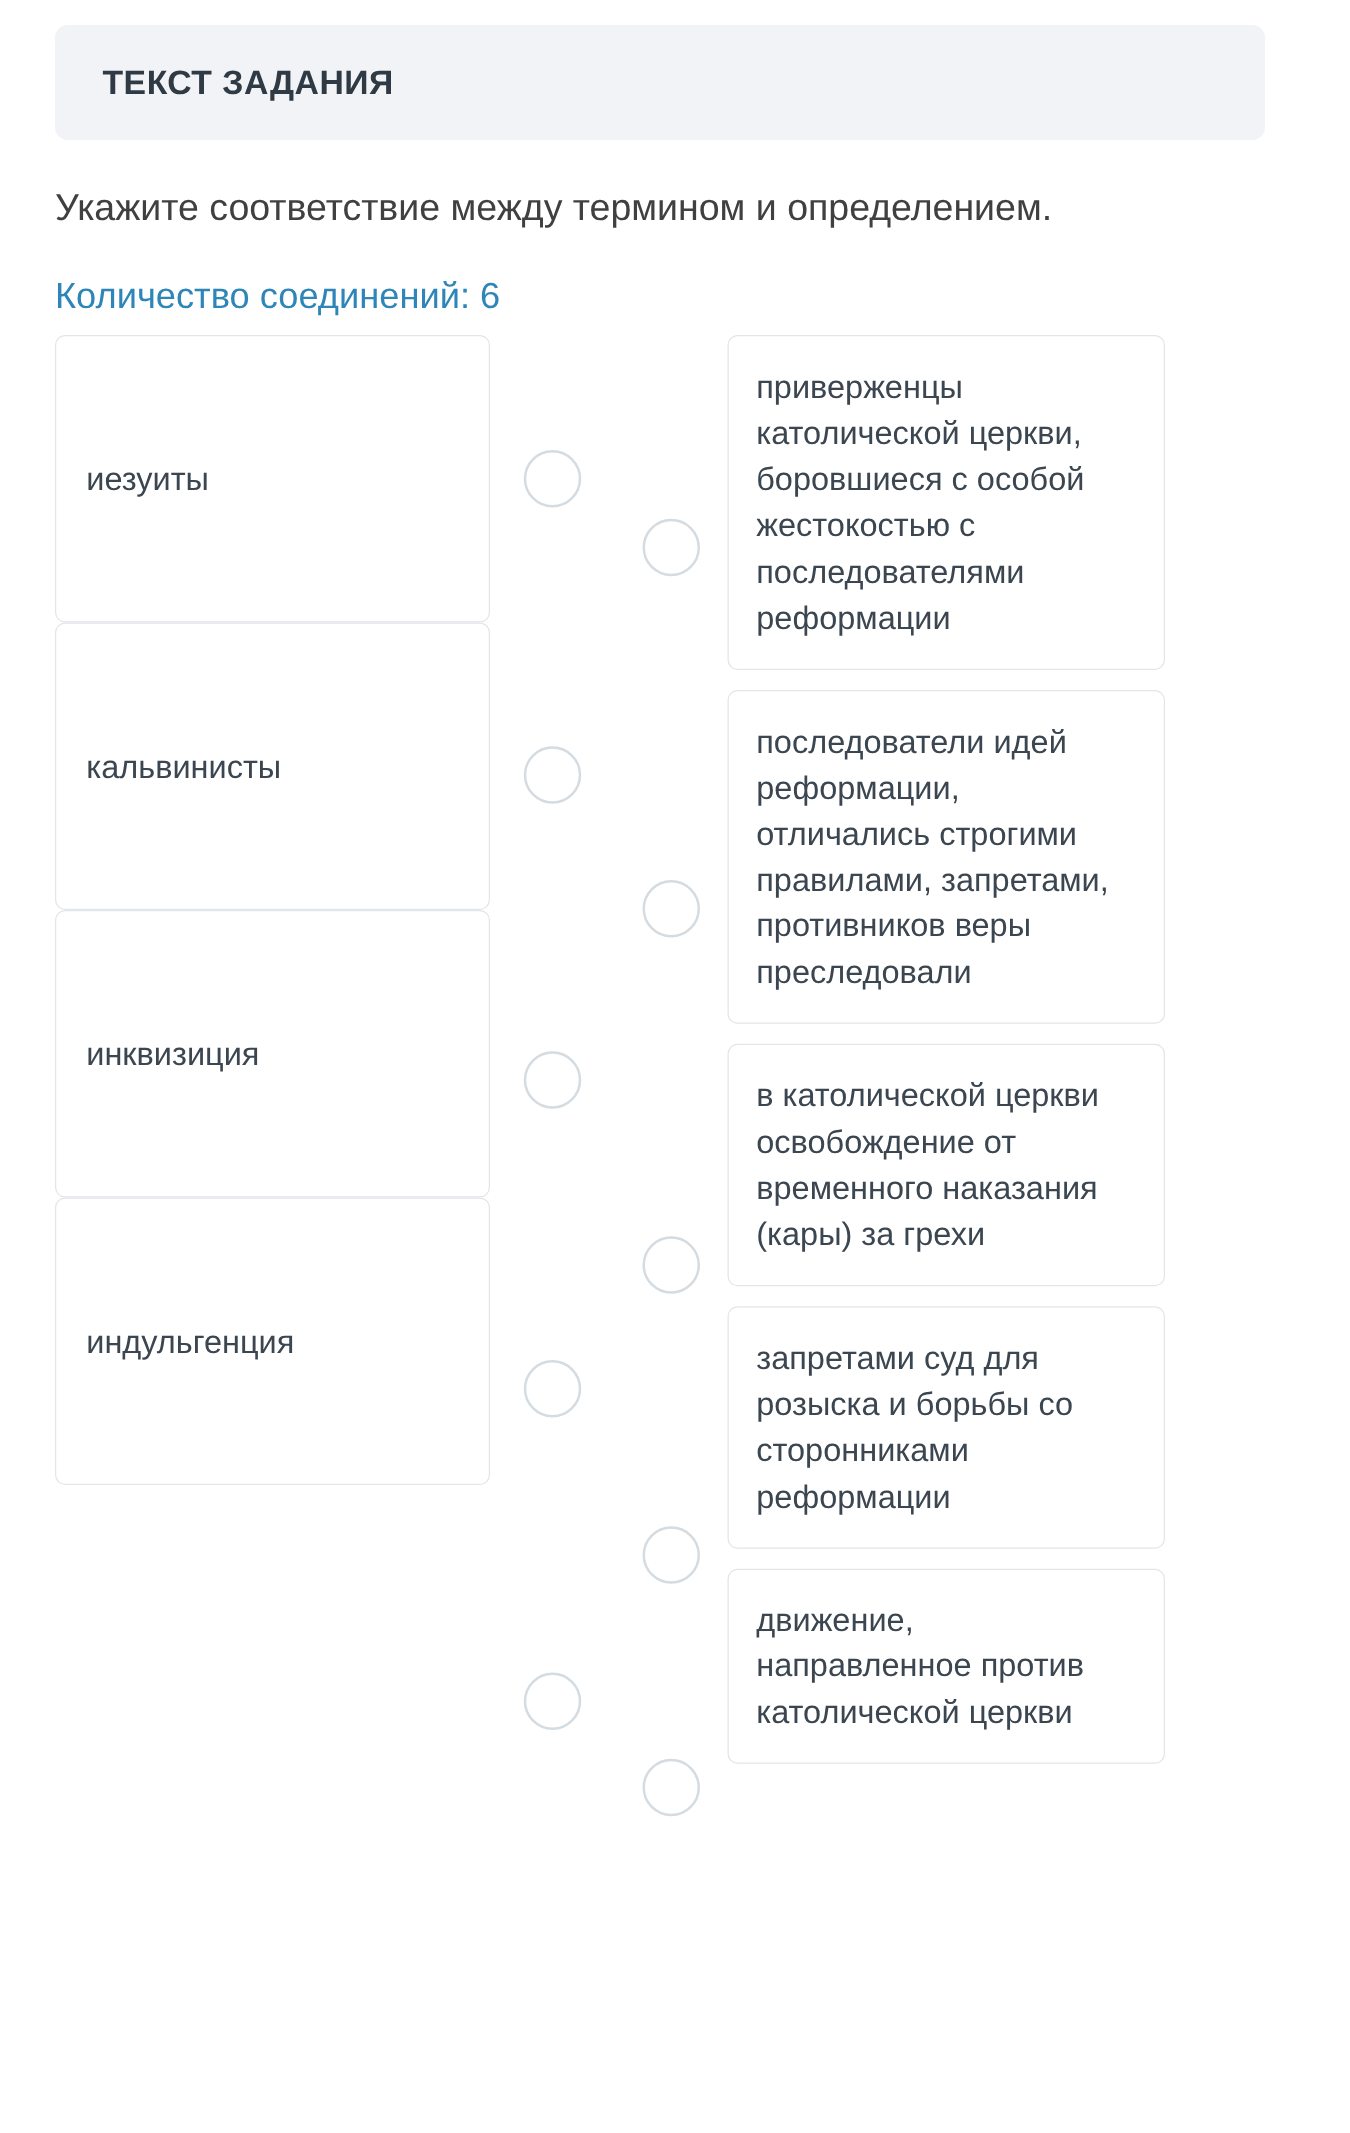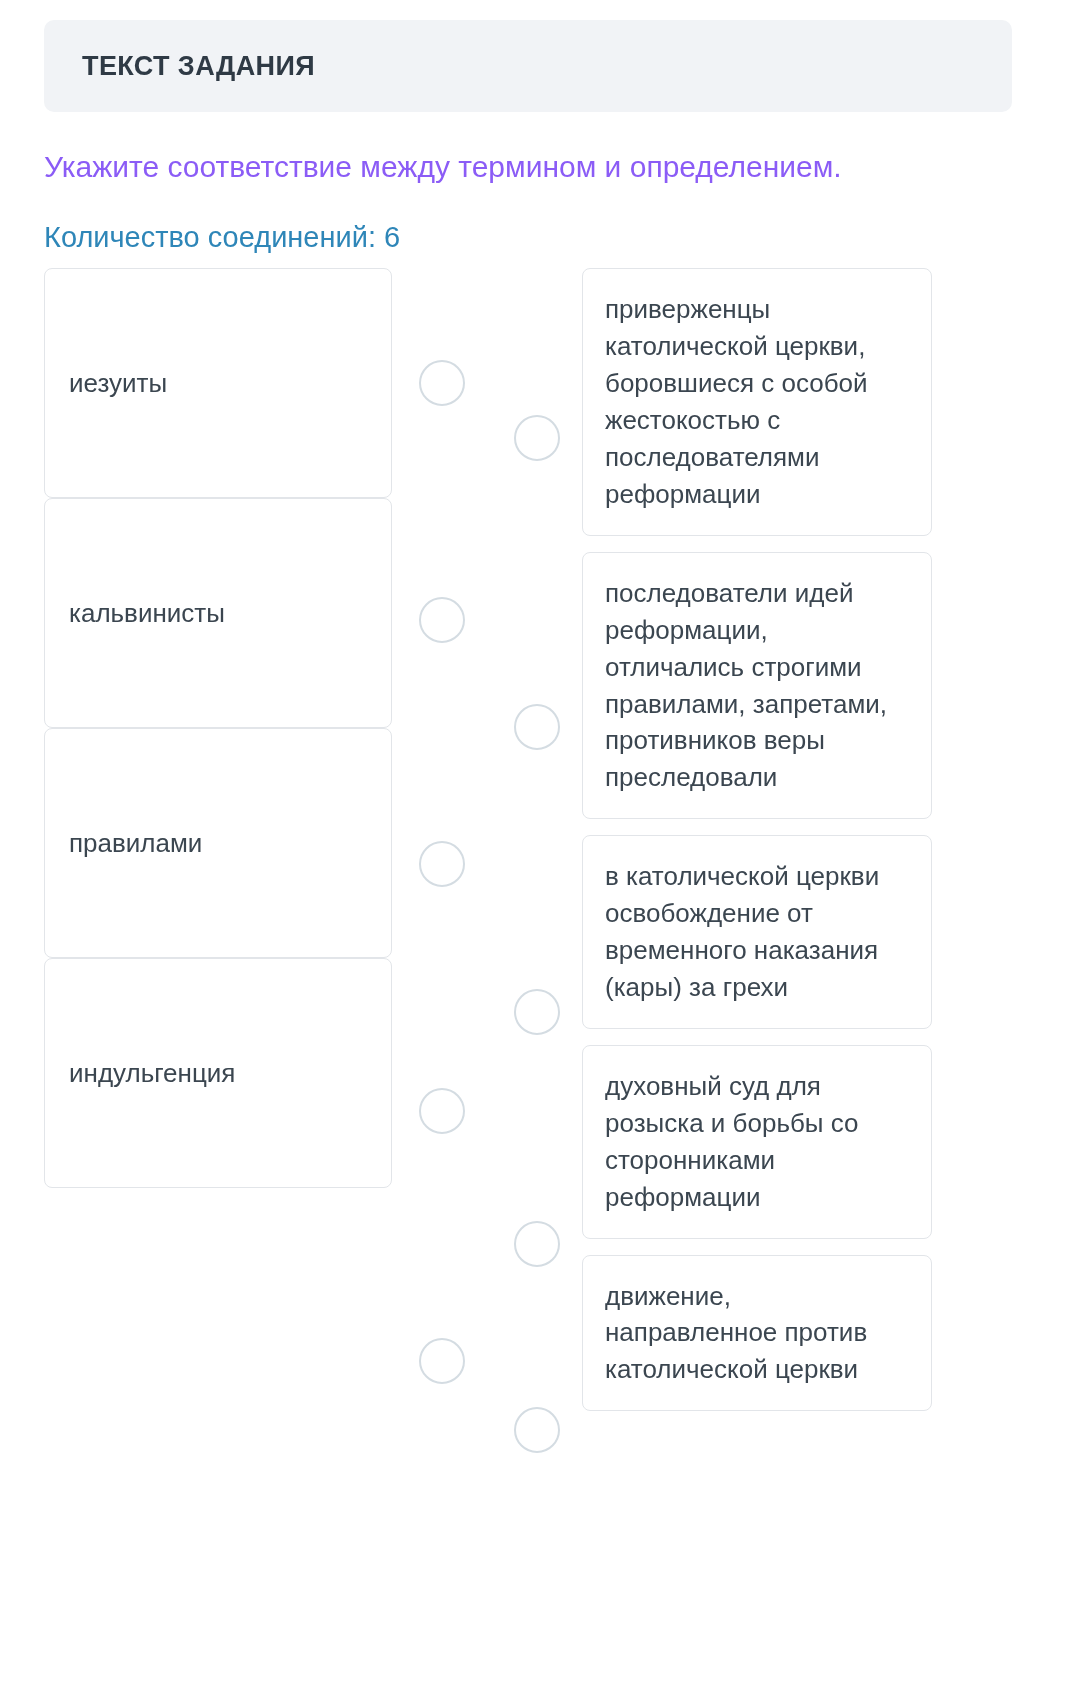--- a/index.html
+++ b/index.html
@@ -31,21 +31,21 @@
   .task-header-title {
     font-size: 27px;
     font-weight: bold;
     letter-spacing: 0.4px;
     color: #2f3a45;
   }
   .prompt {
     margin: 34px 44px 0 44px;
     font-size: 30px;
     line-height: 1.38;
-    color: #8b5cf6;
+    color: #404040;
     max-width: 800px;
   }
   .count-line {
     margin: 34px 44px 0 44px;
     font-size: 29px;
     color: #2e86b8;
   }
   .match-area {
     margin: 14px 44px 0 44px;
     display: flex;
@@ -121,21 +121,21 @@
   <div class="match-area">
 
     <div class="col col-left">
       <div class="card card-left">
         <span>иезуиты</span>
       </div>
       <div class="card card-left">
         <span>кальвинисты</span>
       </div>
       <div class="card card-left">
-        <span>правилами</span>
+        <span>инквизиция</span>
       </div>
       <div class="card card-left">
         <span>индульгенция</span>
       </div>
     </div>
 
     <div class="col col-left-dots">
       <div class="dot-slot" style="height:230px;">
         <div class="dot"></div>
       </div>
@@ -175,21 +175,21 @@
       <div class="card card-right">
         <span>приверженцы католической церкви, боровшиеся с особой жестокостью с последователями реформации</span>
       </div>
       <div class="card card-right">
         <span>последователи идей реформации, отличались строгими правилами, запретами, противников веры преследовали</span>
       </div>
       <div class="card card-right">
         <span>в католической церкви освобождение от временного наказания (кары) за грехи</span>
       </div>
       <div class="card card-right">
-        <span>духовный суд для розыска и борьбы со сторонниками реформации</span>
+        <span>запретами суд для розыска и борьбы со сторонниками реформации</span>
       </div>
       <div class="card card-right">
         <span>движение, направленное против католической церкви</span>
       </div>
     </div>
 
   </div>
 </div>
 
 </body></html>

